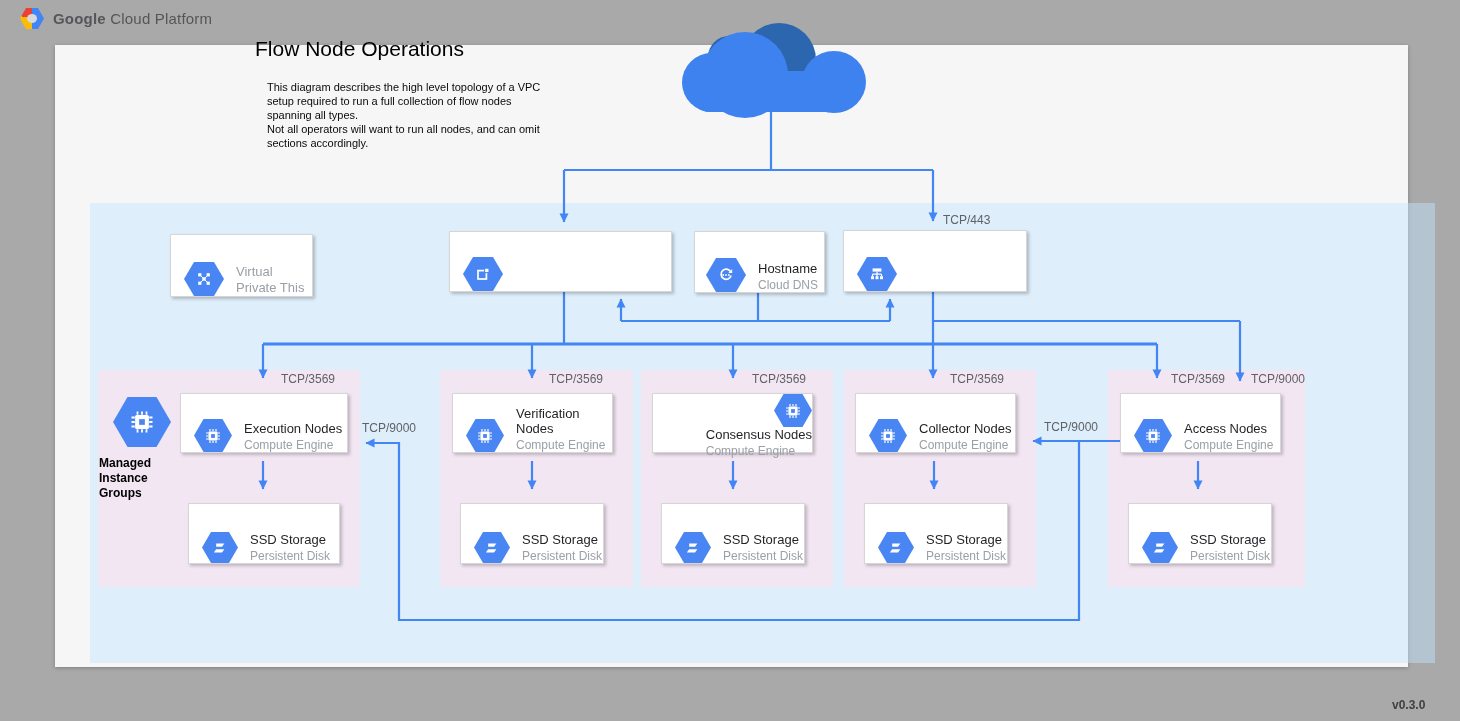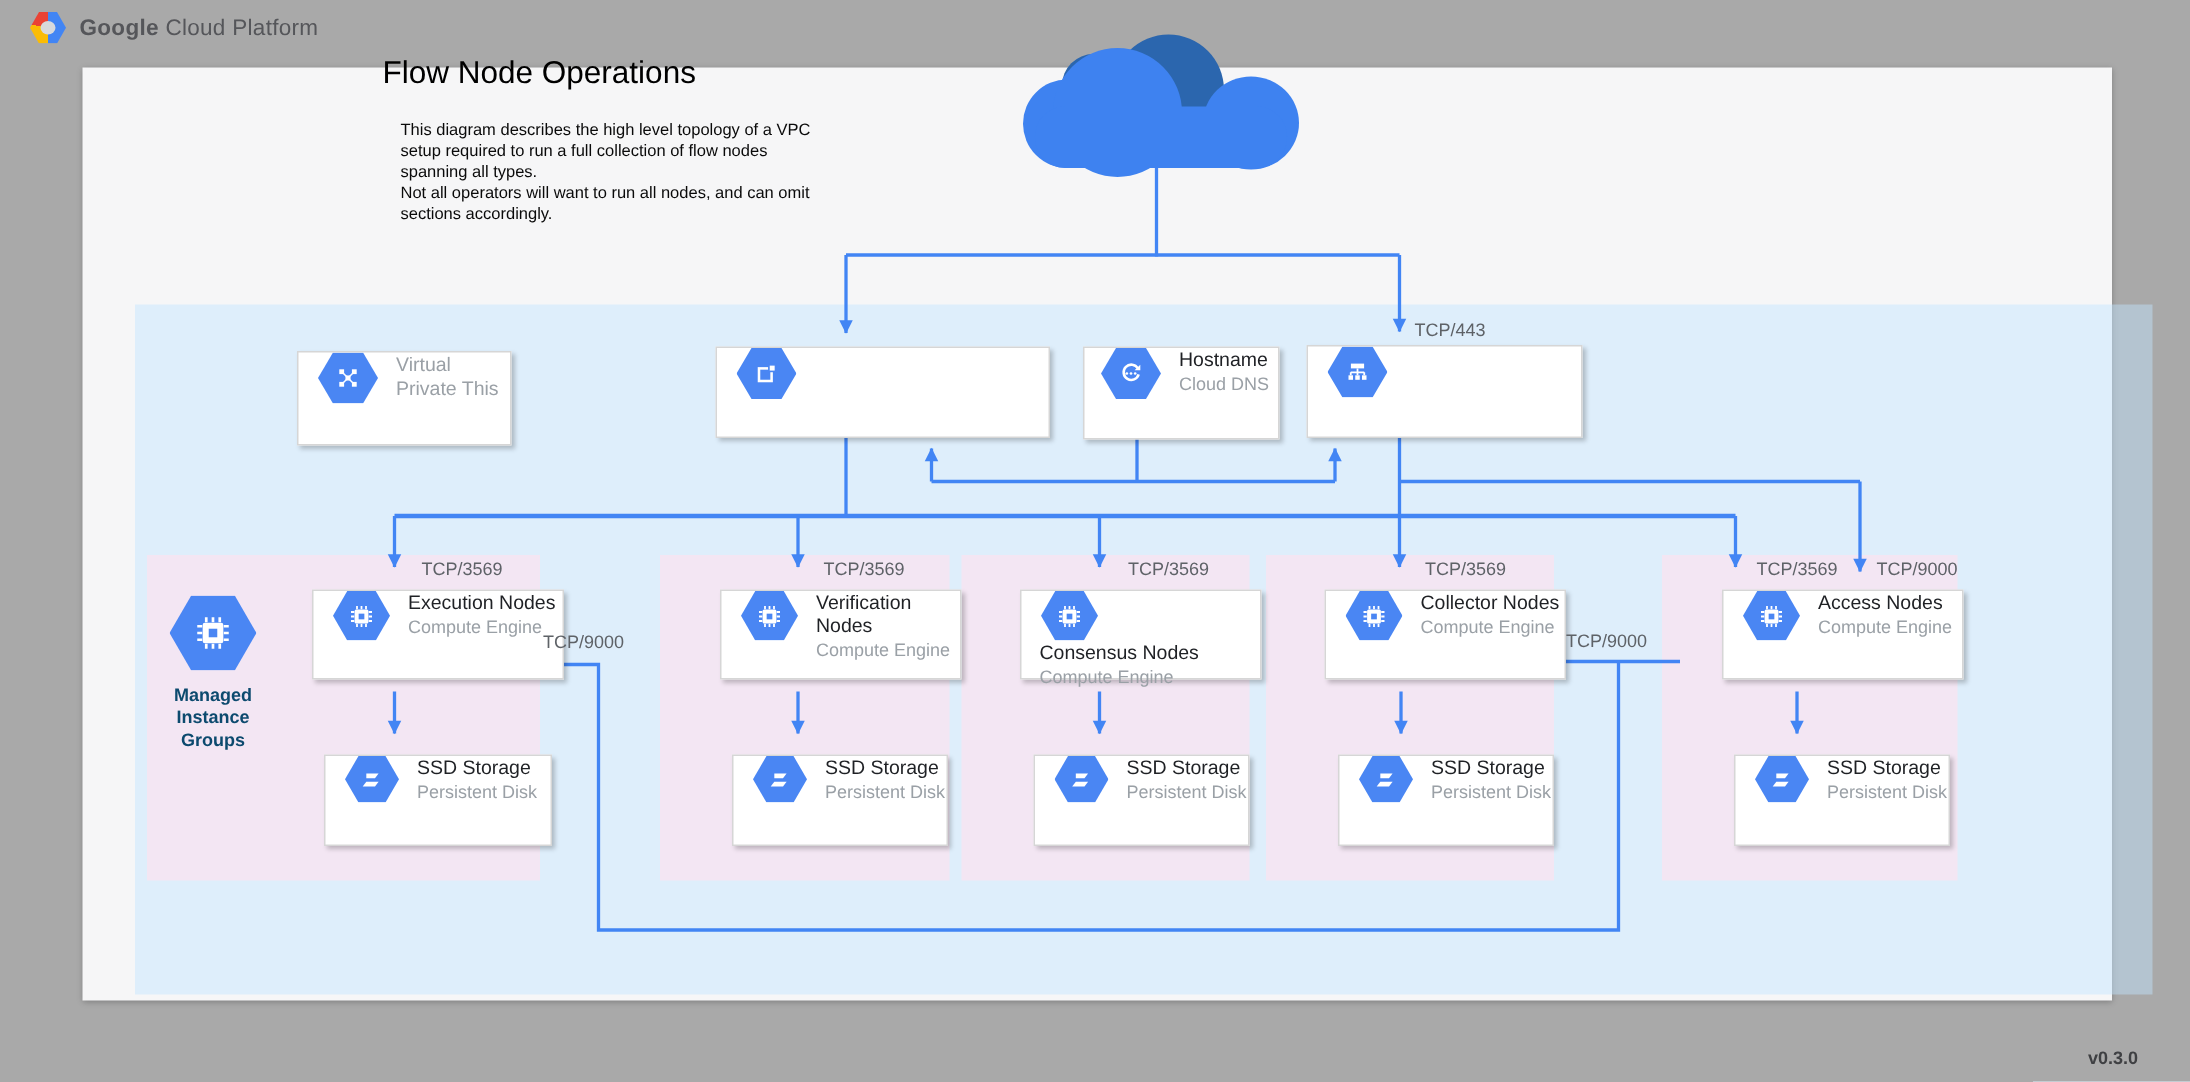--- a/index.html
+++ b/index.html
@@ -29,39 +29,39 @@
 
   
   .vpc-region{position:absolute;left:90px;top:203px;width:1345px;height:460px;
     background:rgba(193,228,255,0.45);}
 
   
   .group{position:absolute;top:370px;height:217px;background:#F3E6F3;}
 
   
   .card{position:absolute;background:#fff;border:1px solid #d6d6d6;
-    box-shadow:2px 2px 3px rgba(0,0,0,.22);display:flex;align-items:flex-start;margin-left:28px;}
+    box-shadow:2px 2px 3px rgba(0,0,0,.22);display:flex;align-items:flex-end;}
   .stack::after{content:"";position:absolute;left:7px;top:7px;width:100%;height:100%;
     background:#fff;border:1px solid #cfcfcf;box-shadow:2px 2px 3px rgba(0,0,0,.22);z-index:-1;}
   .card .txt{margin-left:12px;}
   .card .t1{font-size:13px;color:#1f2125;font-weight:500;margin-bottom:2px;}
   .card .t2{font-size:12px;color:#9AA0A6;}
   .card .t2g{font-size:13px;color:#9AA0A6;line-height:16px;}
 
   
   .hexicon{flex:0 0 auto;width:40px;height:34px;margin-left:13px;
     clip-path:polygon(25% 0,75% 0,100% 50%,75% 100%,25% 100%,0 50%);
     background:#4a86f3;display:flex;align-items:center;justify-content:center;}
   .hexicon svg{width:16px;height:16px;display:block;}
   .hexicon-lg{position:absolute;width:58px;height:50px;
     clip-path:polygon(25% 0,75% 0,100% 50%,75% 100%,25% 100%,0 50%);
     background:#4a86f3;display:flex;align-items:center;justify-content:center;}
   .hexicon-lg svg{width:24px;height:24px;display:block;}
-  .mig-label{position:absolute;left:99px;top:456px;width:86px;text-align:center;
-    font-size:12px;font-weight:bold;color:#0c4a6e;line-height:15px;}
+  .mig-label{position:absolute;left:99px;top:456px;width:86px;text-align:left;
+    font-size:12px;font-weight:bold;color:#000000;line-height:15px;}
 
   
   .cloud{position:absolute;left:682px;top:23px;width:184px;height:90px;}
   .cloud i{position:absolute;border-radius:50%;}
   .cloud .d1{left:26px;top:13px;width:42px;height:42px;background:#2B66AE;}
   .cloud .d2{left:60px;top:0;width:74px;height:74px;background:#2B66AE;}
   .cloud .l1{left:0;top:30px;width:59px;height:59px;background:#3E82F0;}
   .cloud .l2{left:20px;top:9px;width:86px;height:86px;background:#3E82F0;}
   .cloud .l3{left:120px;top:28px;width:64px;height:62px;background:#3E82F0;}
   .cloud .base{left:8px;top:48px;width:168px;height:41px;border-radius:20px;background:#3E82F0;}

